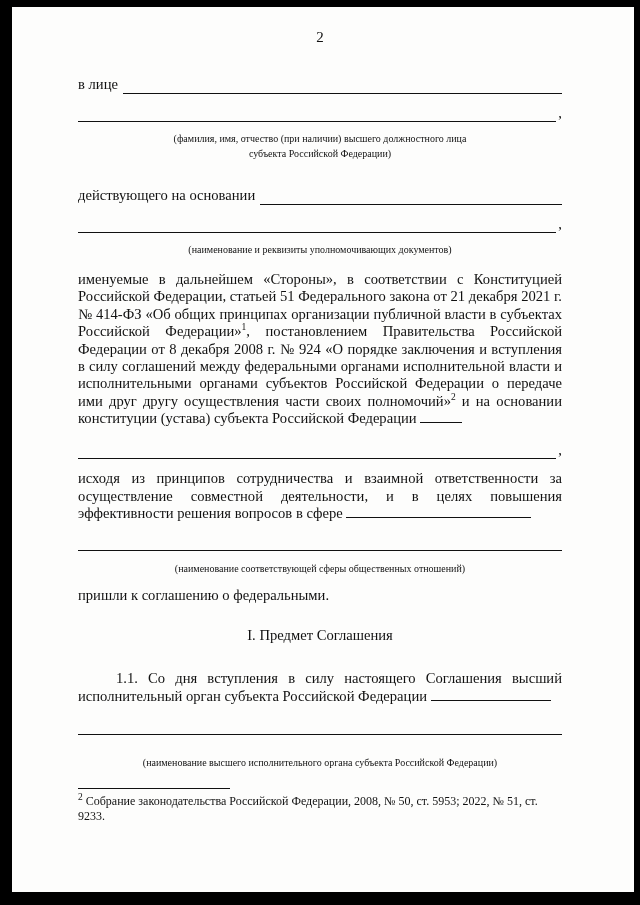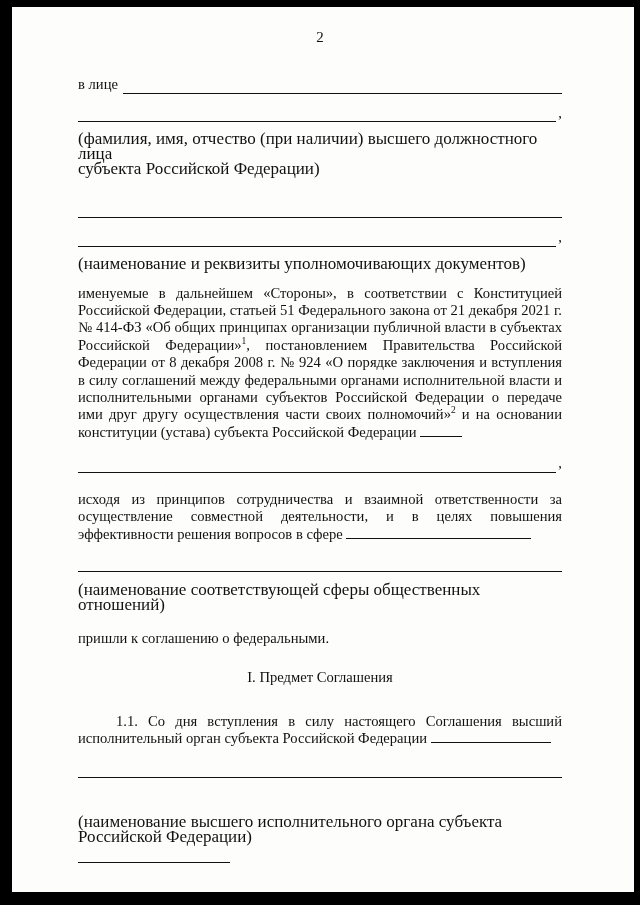--- a/index.html
+++ b/index.html
@@ -24,44 +24,45 @@
   .pnum { text-align: center; margin-top: 22px; font-size: 15px; }
 
   .row { display: flex; align-items: flex-end; }
   .row .label { white-space: nowrap; padding-right: 5px; text-align: center; }
   .fill { flex: 1 1 auto; border-bottom: 1px solid #111; height: 15px; }
 
   .blank-row { display: flex; align-items: flex-end; }
   .blank-row .comma { padding-left: 2px; }
 
   .caption {
-    font-size: 17px;
+    text-align: center;
+    font-size: 10px;
     line-height: 15px;
   }
 
   .para { text-align: justify; margin: 0; }
   .indent { text-indent: 38px; }
   .tail-line {
     display: inline-block;
     border-bottom: 1px solid #111;
     height: 2px;
   }
   .t-const { width: 42px; }
   .t-sphere { width: 185px; }
   .t-org { width: 120px; }
 
   sup { font-size: 9.5px; line-height: 0; }
 
   .heading { text-align: center; margin-top: 22px; }
 
   .mt30 { margin-top: 30px; }
   .mt26 { margin-top: 26px; }
-  .mt24 { margin-top: 36px; }
+  .mt24 { margin-top: 20px; }
   .mt20 { margin-top: 26px; }
-  .mt16 { margin-top: 18px; }
+  .mt16 { margin-top: 11px; }
   .mt14 { margin-top: 14px; }
   .mt13 { margin-top: 13px; }
   .mt11 { margin-top: 11px; }
   .mt10 { margin-top: 10px; }
   .mt9  { margin-top: 9px; }
 
   .footnotes { margin-top: 18px; }
   .fn-rule { width: 152px; border-top: 1px solid #111; margin-bottom: 5px; }
   .fn { font-size: 12px; line-height: 15px; }
 </style>
@@ -80,20 +81,21 @@
     <div class="blank-row mt11">
       <span class="fill"></span>
       <span class="comma">,</span>
     </div>
     <div class="caption mt9">
       <div>(фамилия, имя, отчество (при наличии) высшего должностного лица</div>
       <div>субъекта Российской Федерации)</div>
     </div>
 
     <div class="row mt26">
+      <span class="label">действующего на основании</span>
       <span class="fill"></span>
     </div>
     <div class="blank-row mt11">
       <span class="fill"></span>
       <span class="comma">,</span>
     </div>
     <div class="caption mt9">(наименование и реквизиты уполномочивающих документов)</div>
 
     <p class="para mt14"><span>именуемые в дальнейшем «Стороны», в соответствии с Конституцией Российской Федерации, статьей 51 Федерального закона от 21 декабря 2021 г. № 414-ФЗ «Об общих принципах организации публичной власти в субъектах Российской Федерации»</span><sup>1</sup><span>, постановлением Правительства Российской Федерации от 8 декабря 2008 г. № 924 «О порядке заключения и вступления в силу соглашений между федеральными органами исполнительной власти и исполнительными органами субъектов Российской Федерации о передаче ими друг другу осуществления части своих полномочий»</span><sup>2</sup><span> и на основании конституции (устава) субъекта Российской Федерации </span><span class="tail-line t-const"></span></p>
     <div class="blank-row mt14">
@@ -112,16 +114,17 @@
     <div class="heading">I. Предмет Соглашения</div>
 
     <p class="para indent mt20"><span>1.1. Со дня вступления в силу настоящего Соглашения высший исполнительный орган субъекта Российской Федерации </span><span class="tail-line t-org"></span></p>
     <div class="blank-row mt14">
       <span class="fill"></span>
     </div>
     <div class="caption mt24">(наименование высшего исполнительного органа субъекта Российской Федерации)</div>
 
     <div class="footnotes">
       <div class="fn-rule"></div>
+      <div class="fn"><sup>2</sup><span> Собрание законодательства Российской Федерации, 2008, № 50, ст. 5953; 2022, № 51, ст. 9233.</span></div>
     </div>
 
   </div>
 </div>
 
 </body></html>

